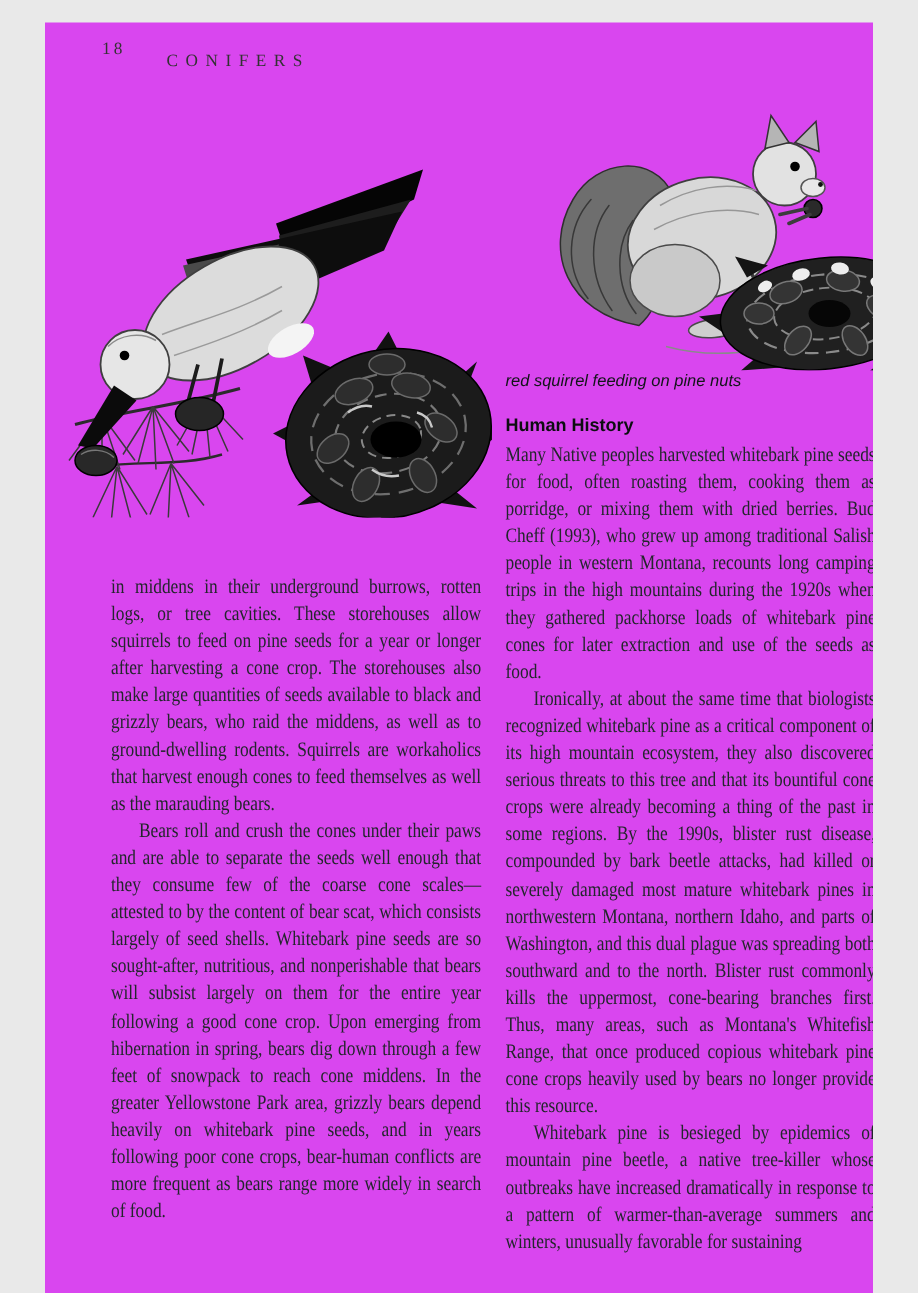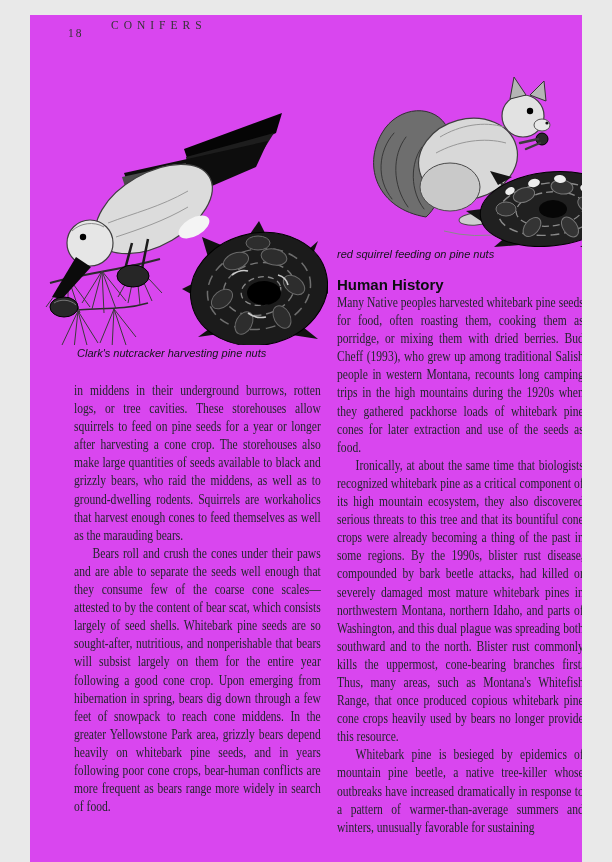--- a/index.html
+++ b/index.html
@@ -6,36 +6,36 @@
   #page {
     position:relative; width:552px; height:862px; margin:15px auto;
     background:#d946ef; overflow:hidden;
     font-family:"Liberation Serif", serif; color:#23262c;
   }
   .hdr-num {
     position:absolute; left:38px; top:12px;
     font-size:11.5px; letter-spacing:2px; color:#333;
   }
   .hdr-title {
-    position:absolute; left:81px; top:4px;
+    position:absolute; left:81px; top:20px;
     font-size:11.5px; letter-spacing:5px; color:#333;
   }
   .fig-left  { position:absolute; left:6px;  top:46px; width:292px; height:284px; }
   .fig-right { position:absolute; left:318px; top:44px; width:294px; height:188px; }
   .caption {
     position:absolute;
     font-family:"Liberation Sans", sans-serif; font-style:italic;
     font-size:11px; color:#121418; white-space:nowrap;
   }
   .cap-left  { left:47px;  top:332px; }
   .cap-right { left:307px; top:233px;text-align:right; }
   .sec-head {
     position:absolute; left:307px; top:261px;
     font-family:"Liberation Sans", sans-serif; font-weight:bold;
-    font-size:15px; color:#0d0e11;
+    font-size:12px; color:#0d0e11;
   }
   .col {
     position:absolute; width:292px;
     transform:scaleX(0.845); transform-origin:0 0;
     text-align:justify; font-size:13.7px; line-height:18.1px; color:#23262c;
   }
   .col p { margin:0; padding:0; }
   .col p.ind { text-indent:22px; }
   #col-left  { left:44px;  top:367px; }
   #col-right { left:307px; top:279px; }
@@ -98,21 +98,20 @@
         <ellipse cx="258" cy="224" rx="12" ry="8" transform="rotate(38 258 224)" fill="#2d2d2d" stroke="#6a6a6a"></ellipse>
         <ellipse cx="246" cy="256" rx="12" ry="8" transform="rotate(62 246 256)" fill="#2d2d2d" stroke="#6a6a6a"></ellipse>
         <ellipse cx="208" cy="262" rx="12" ry="8" transform="rotate(-62 208 262)" fill="#2d2d2d" stroke="#6a6a6a"></ellipse>
         <ellipse cx="186" cy="238" rx="12" ry="8" transform="rotate(-40 186 238)" fill="#2d2d2d" stroke="#6a6a6a"></ellipse>
         <ellipse cx="222" cy="182" rx="12" ry="7" fill="#2d2d2d" stroke="#6a6a6a"></ellipse>
         <ellipse cx="228" cy="232" rx="17" ry="12" fill="#000"></ellipse>
         <path d="M196,214 q8,-6 16,-4 M242,214 q8,2 10,10 M212,252 q8,6 18,4" stroke="#c9c9c9" stroke-width="1.6" fill="none"></path>
       </g>
     </svg>
   </div>
-  <div class="caption cap-left">Clark's nutcracker harvesting pine nuts</div>
 
   <div class="fig-right">
     <svg width="294" height="188" viewBox="0 0 294 188">
       <g>
         <path d="M78,158 C30,150 14,108 34,74 C50,46 88,44 100,70 C108,88 98,104 82,106 C94,118 96,142 78,158 Z" fill="#6e6e6e" stroke="#2f2f2f"></path>
         <path d="M44,140 C28,120 30,92 46,74 M60,148 C44,126 44,96 58,78 M76,150 C62,132 62,104 74,88" stroke="#383838" fill="none" stroke-linecap="round"></path>
         <ellipse cx="120" cy="100" rx="50" ry="40" transform="rotate(-15 120 100)" fill="#d8d8d8" stroke="#3f3f3f" stroke-width="1.2"></ellipse>
         <path d="M92,78 C112,66 136,62 156,68 M88,94 C110,82 136,78 158,84" stroke="#979797" fill="none"></path>
         <ellipse cx="102" cy="128" rx="30" ry="24" fill="#c9c9c9" stroke="#4a4a4a"></ellipse>
         <ellipse cx="128" cy="160" rx="17" ry="6" transform="rotate(-5 128 160)" fill="#cfcfcf" stroke="#4a4a4a"></ellipse>

